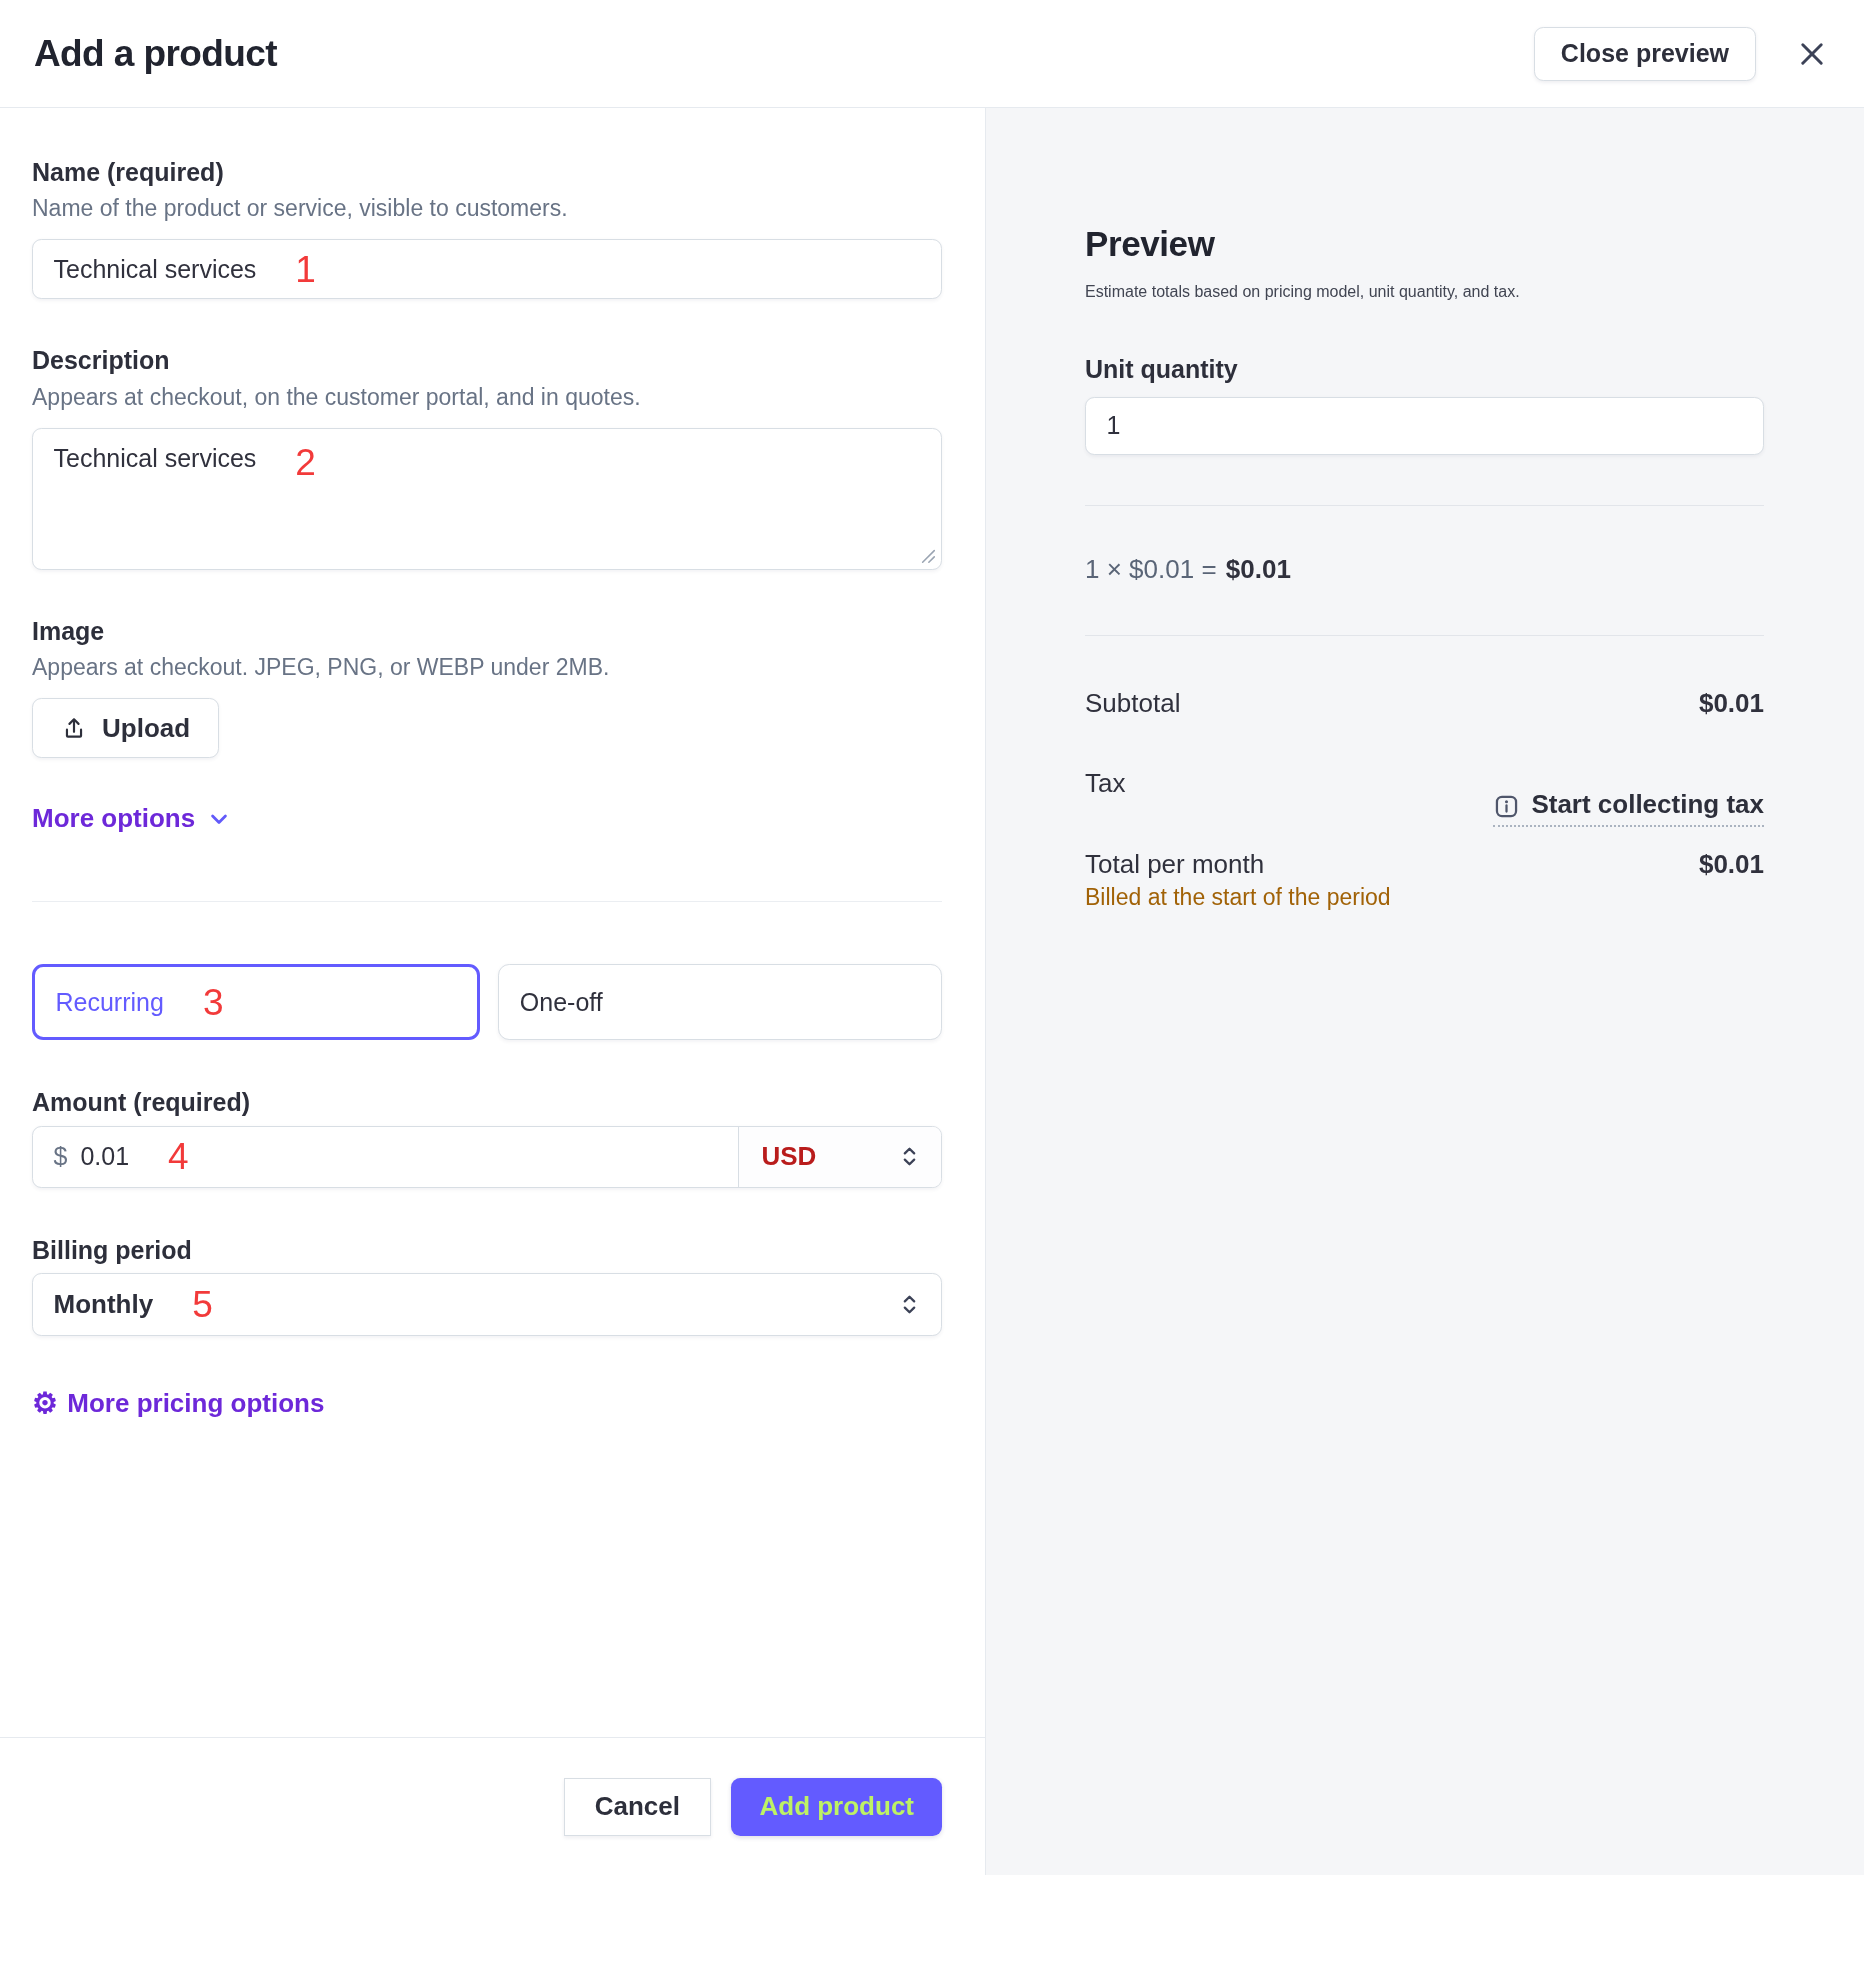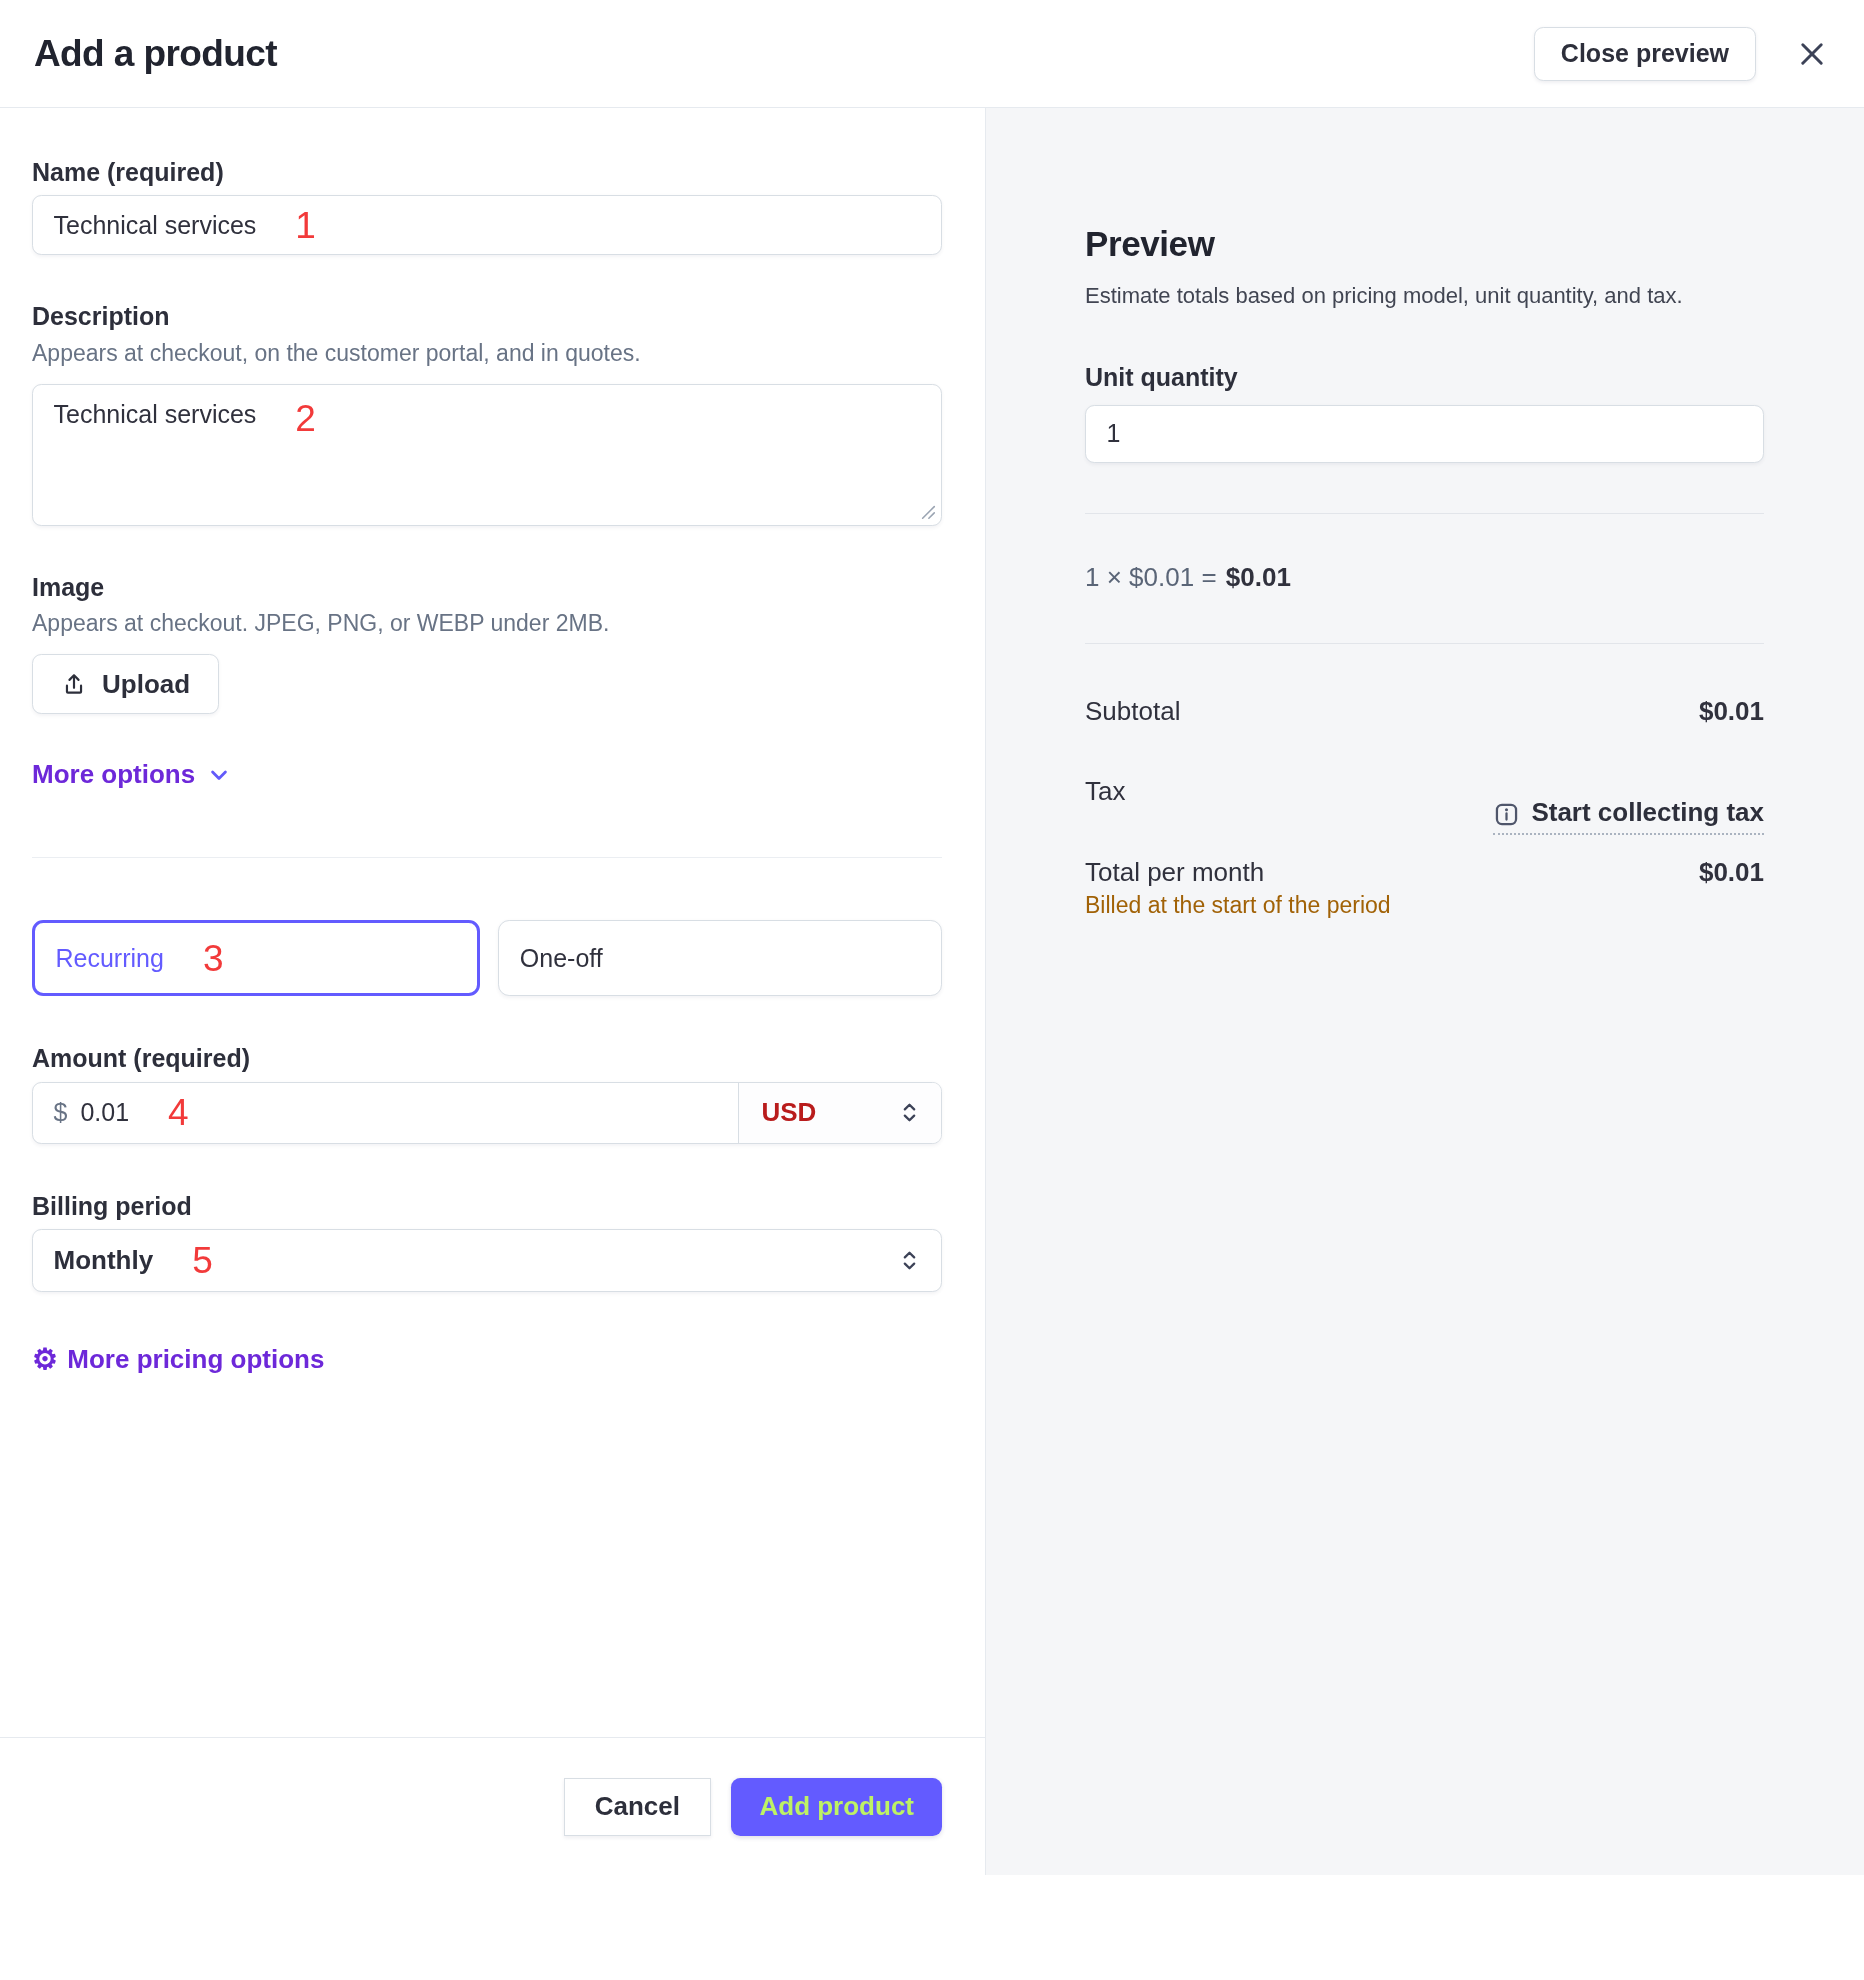--- a/index.html
+++ b/index.html
@@ -131,21 +131,21 @@
     box-shadow: 0 1.9px 4.7px rgba(50,50,93,0.15);
   }
 
   
   .preview-panel {
     flex: 1; background: #f5f6f8;
     padding: 116px 0 0 99px;
   }
   .preview-content { width: 679px; }
   .preview-title { font-size: 35px; font-weight: 700; color: #21242f; margin-bottom: 18.6px; letter-spacing: -0.4px; }
-  .preview-subtitle { font-size: 22px; color: #414552; margin-bottom: 54px; }
+  .preview-subtitle { font-size: 16px; color: #414552; margin-bottom: 54px; }
   .qty-input {
     width: 100%; height: 58px;
     border: 1.9px solid #d8dee4; border-radius: 9.3px; background: #fff;
     box-shadow: 0 1.9px 3.7px rgba(50,50,93,0.06);
     display: flex; align-items: center; padding: 0 20.5px;
     font-size: 25px; color: #30313d; cursor: text;
   }
   .preview-divider { border: none; border-top: 1.9px solid #e2e5ea; }
   .pd1 { margin-top: 50px; }
   .pd2 { margin-top: 50px; }
@@ -184,20 +184,21 @@
   </header>
 
   <div class="main">
 
     <section class="left-panel">
       <div class="form-body">
 
         
         <div class="field">
           <span class="field-label">Name (required)</span>
+          <div class="helper">Name of the product or service, visible to customers.</div>
           <div class="input-box">
             <span>Technical services</span>
             <span class="annotation">1</span>
           </div>
         </div>
 
         
         <div class="field">
           <span class="field-label">Description</span>
           <div class="helper">Appears at checkout, on the customer portal, and in quotes.</div>

